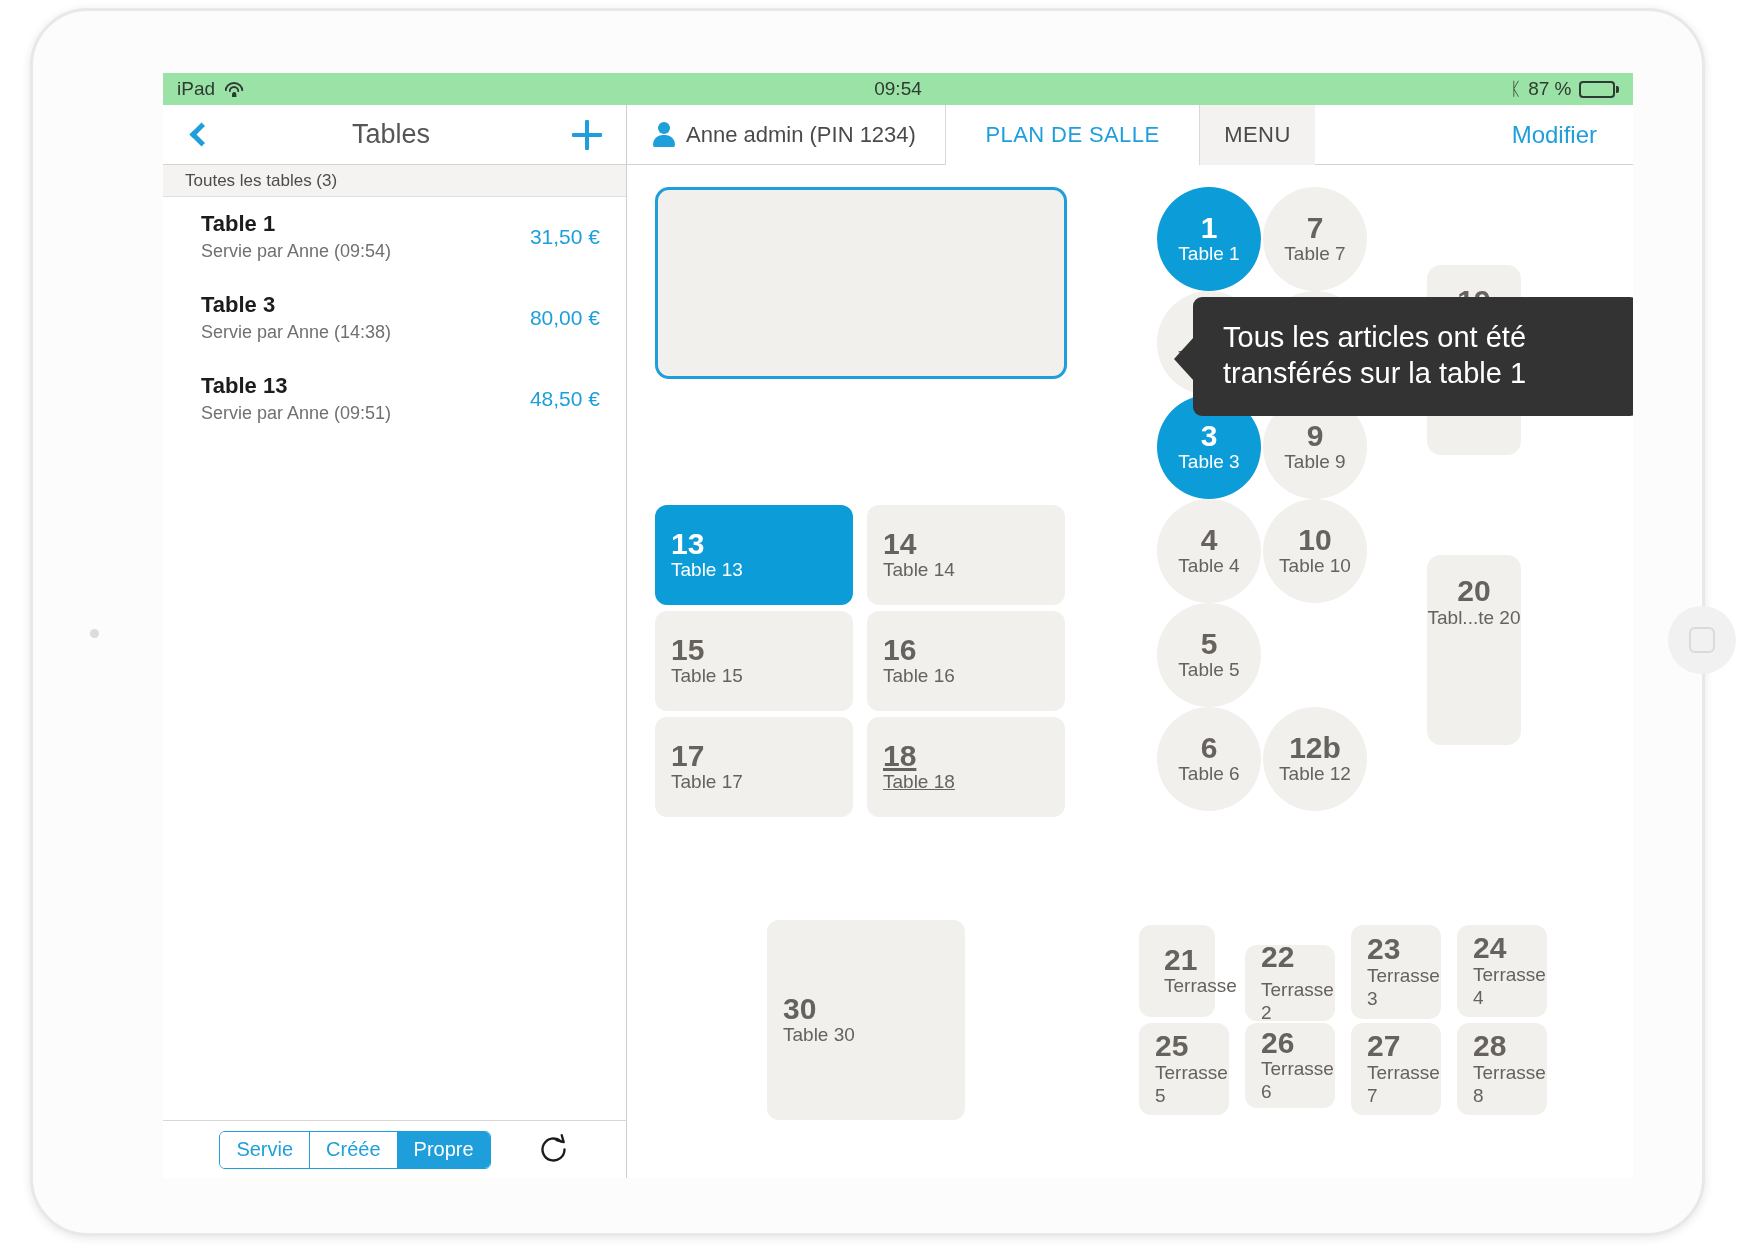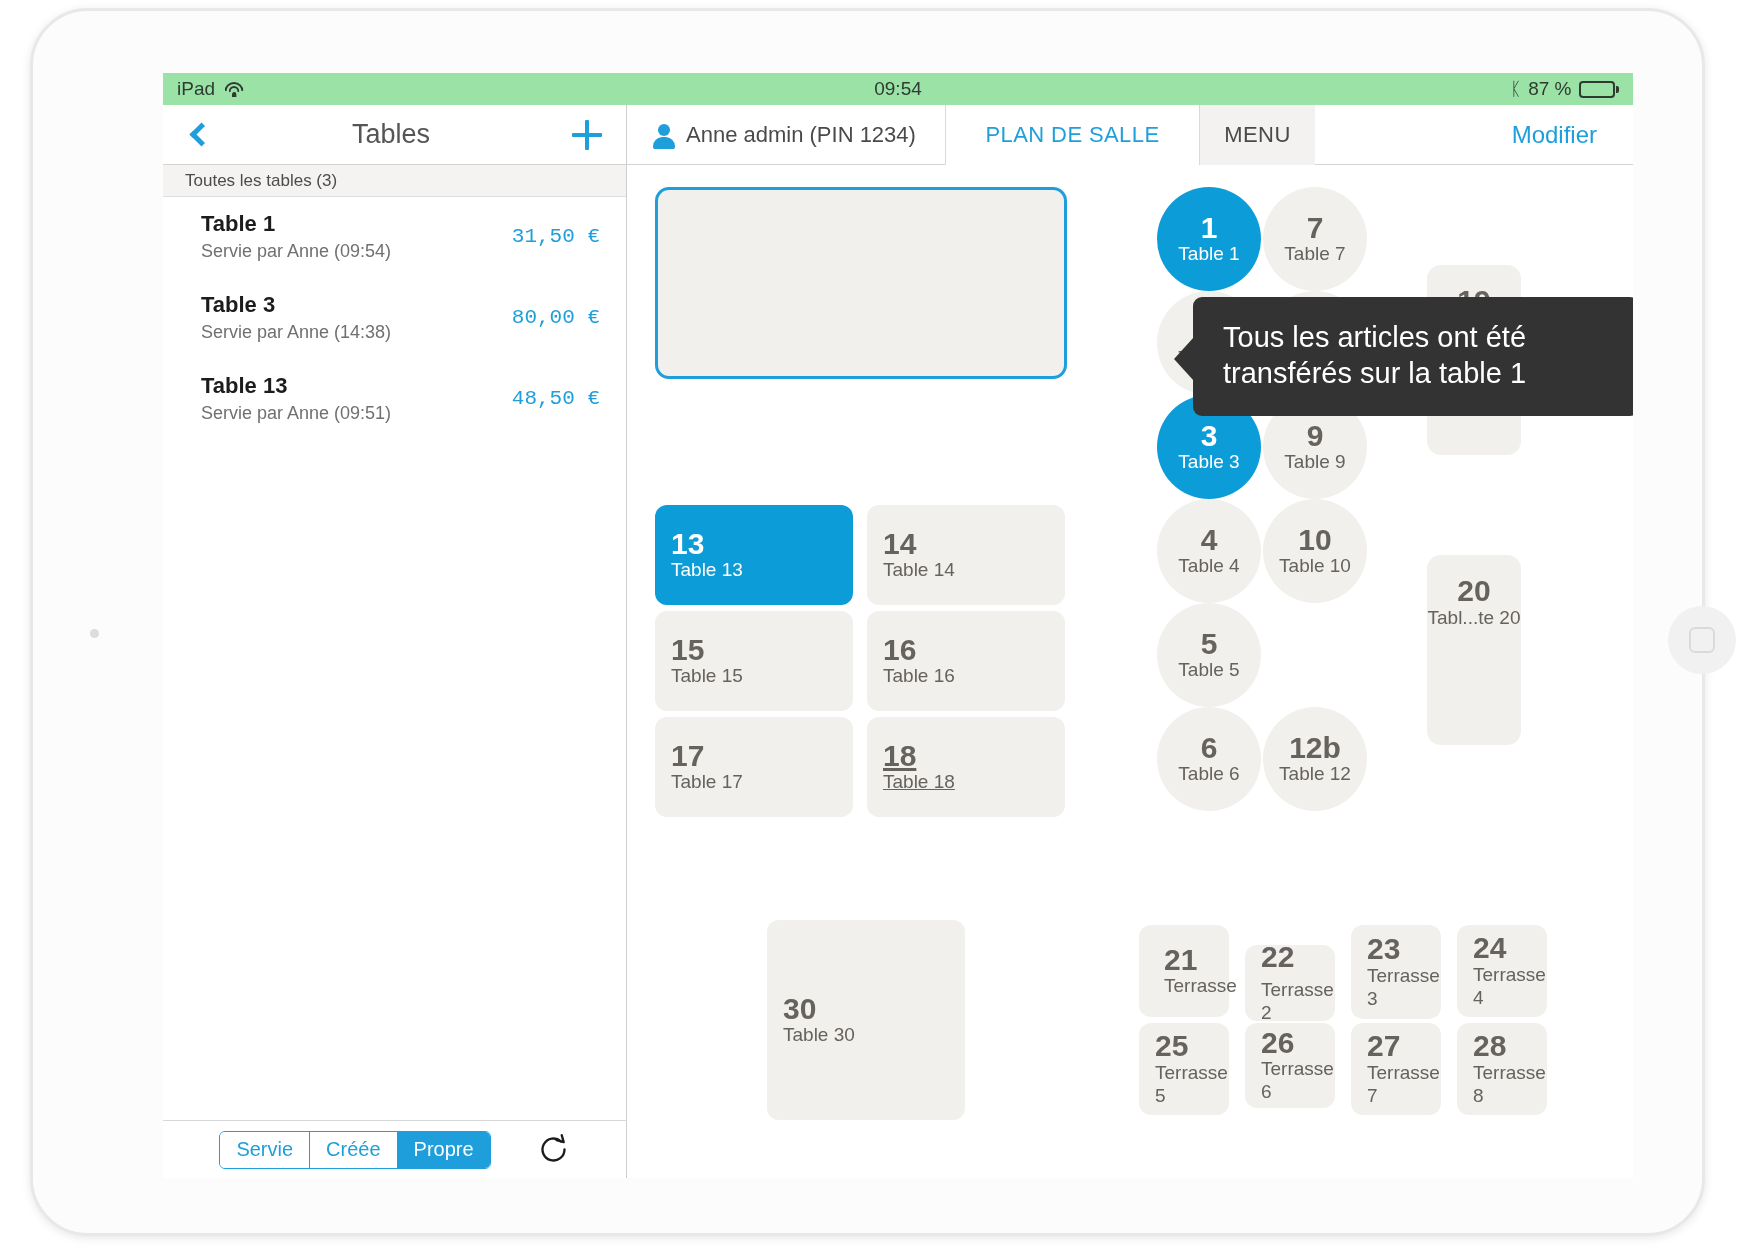--- a/index.html
+++ b/index.html
@@ -98,21 +98,21 @@
   #section-header {
     height: 32px; background: #f4f3f1;
     border-bottom: 1px solid #dfdfdf;
     display: flex; align-items: center;
     padding-left: 22px; font-size: 17px; color: #4c4c4c;
   }
 
   .table-row { padding: 14px 26px 16px 38px; display: flex; justify-content: space-between; align-items: flex-start; }
   .table-row .tname { font-size: 22px; font-weight: bold; color: #1c1c1c; margin-bottom: 4px; }
   .table-row .tsub { font-size: 18px; color: #707070; }
-  .table-row .tamount { font-size: 21px; color: #1e9fdc; padding-top: 14px; white-space: nowrap; font-family: Liberation Mono, monospace; }
+  .table-row .tamount { font-size: 21px; color: #1e9fdc; padding-top: 14px; white-space: nowrap; }
 
   #sidebar-footer {
     position: absolute; left: 0; bottom: 0; width: 100%; height: 58px;
     border-top: 1px solid #d8d8d8; background: #ffffff;
     display: flex; align-items: center; justify-content: center; gap: 46px;
   }
   #seg-filter { display: flex; border: 1.5px solid #1e9fdc; border-radius: 6px; overflow: hidden; height: 38px; }
   #seg-filter .seg {
     padding: 0 16px; font-size: 20px; color: #1e9fdc;
     display: flex; align-items: center; background: #ffffff;
@@ -120,21 +120,21 @@
   }
   #seg-filter .seg:last-child { border-right: none; }
   #seg-filter .seg.on { background: #1e9fdc; color: #ffffff; }
   #refresh-icon { width: 33px; height: 33px; position: relative; }
 
   
   #detail-nav {
     height: 60px; border-bottom: 1px solid #d3d3d3; background: #ffffff;
     display: flex; align-items: center; position: relative;
   }
-  #user-chip { display: flex; align-items: flex-end; gap: 11px; padding-left: 26px; }
+  #user-chip { display: flex; align-items: flex-start; gap: 11px; padding-left: 26px; }
   #user-chip .uname { font-size: 22px; color: #4a4a4a; }
   .person-ico { width: 22px; height: 24px; position: relative; }
   .person-ico .head { position: absolute; left: 5px; top: 0; width: 12px; height: 12px; border-radius: 50%; background: #1e9fdc; }
   .person-ico .body { position: absolute; left: 0; top: 13px; width: 22px; height: 12px; border-radius: 11px 11px 3px 3px; background: #1e9fdc; }
 
   #seg-mode { position: absolute; left: 50%; transform: translateX(-50%); display: flex; height: 60px; }
   #seg-mode .seg {
     display: flex; align-items: center; justify-content: center;
     font-size: 22px; letter-spacing: 0.4px;
   }
@@ -345,21 +345,21 @@
               <div class="lbl">Table 12</div>
             </div>
             <div class="tnode tall" style="left: 800px; top: 100px; width: 94px; height: 190px;">
               <div class="num">19</div>
               <div class="lbl">Tabl...te 19</div>
             </div>
             <div class="tnode tall" style="left: 800px; top: 390px; width: 94px; height: 190px;">
               <div class="num">20</div>
               <div class="lbl">Tabl...te 20</div>
             </div>
-            <div class="tnode rect" style="left: 512px; top: 760px; width: 90px; height: 92px; padding-left: 25px;">
+            <div class="tnode rect" style="left: 512px; top: 760px; width: 76px; height: 92px; padding-left: 25px;">
               <div class="num">21</div>
               <div class="lbl">Terrasse</div>
             </div>
             <div class="tnode rect" style="left: 618px; top: 780px; width: 90px; height: 76px; gap: 6px;">
               <div class="num">22</div>
               <div class="lbl">Terrasse 2</div>
             </div>
             <div class="tnode rect" style="left: 724px; top: 760px; width: 90px; height: 94px;">
               <div class="num">23</div>
               <div class="lbl">Terrasse 3</div>

